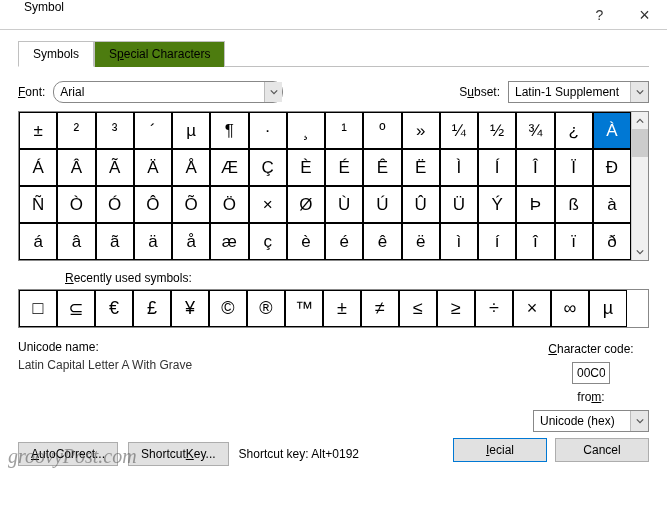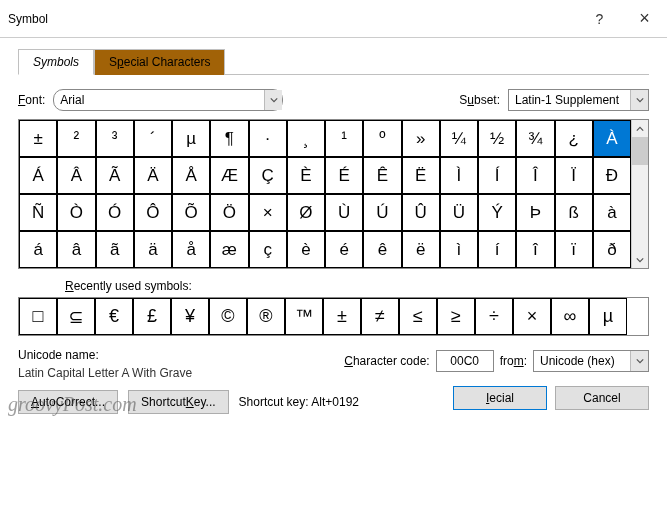--- a/index.html
+++ b/index.html
@@ -1,22 +1,22 @@
 <!DOCTYPE html>
 <html><head>
 <meta charset="utf-8">
 <style>
 * { box-sizing: border-box; margin: 0; padding: 0; }
 body { font-family: "Segoe UI", Arial, sans-serif; font-size: 12px; background: #fff; width: 667px; height: 515px; overflow: hidden; }
-.titlebar { display: flex; align-items: center; height: 38px; padding-left: 8px; border-bottom: 1px solid #ccc; }
+.titlebar { display: flex; align-items: flex-start; height: 30px; padding-left: 24px; border-bottom: 1px solid #ccc; }
 .titlebar-title { flex: 1; font-size: 12px; }
 .titlebar-btn { width: 45px; height: 30px; display: flex; align-items: center; justify-content: center; font-size: 14px; color: #333; cursor: pointer; }
 .content { padding: 10px 18px 8px 18px; position: relative; }
 .tabs { display: flex; border-bottom: 1px solid #c0c0c0; margin-bottom: 14px; }
-.tab { padding: 5px 14px; border: 1px solid #c0c0c0; background: #a16207; border-bottom: none; margin-right: 0; cursor: pointer; position: relative; top: 1px; font-size: 12px; }
+.tab { padding: 5px 14px; border: 1px solid #c0c0c0; background: #4d7c0f; border-bottom: none; margin-right: 0; cursor: pointer; position: relative; top: 1px; font-size: 12px; }
 .tab.active { background: #fff; border-bottom: 1px solid #fff; }
 .font-row { display: flex; align-items: center; margin-bottom: 8px; gap: 8px; }
 .select-wrap { position: relative; display: inline-flex; align-items: center; border: 1px solid #888; background: #fff; height: 22px; }
 .select-val { padding: 0 6px; flex: 1; font-size: 12px; }
 .select-btn { width: 18px; height: 100%; background: #e6e6e6; border-left: 1px solid #bbb; display: flex; align-items: center; justify-content: center; cursor: pointer; }
 .select-btn svg { width: 8px; height: 6px; }
 .spacer { flex: 1; }
 .grid-wrap { display: flex; border: 1px solid #888; background: #fff; }
 .grid { display: grid; grid-template-columns: repeat(16, 1fr); flex: 1; }
 .cell { border: 1px solid #000; height: 37px; display: flex; align-items: center; justify-content: center; font-family: Arial; font-size: 17px; cursor: pointer; background: #fff; }
@@ -27,22 +27,22 @@
 .sb-track { flex: 1; background: #f0f0f0; position: relative; }
 .sb-thumb { position: absolute; left: 0; right: 0; top: 0; height: 28px; background: #ccc; }
 .recently { margin-top: 10px; }
 .recently-label { margin-bottom: 4px; margin-left: 47px; }
 .recent-row { display: flex; border: 1px solid #888; }
 .rcell { border: 1px solid #000; width: 38px; height: 37px; display: flex; align-items: center; justify-content: center; font-family: Arial; font-size: 18px; cursor: pointer; background: #fff; }
 .bottom-info { margin-top: 12px; display: flex; align-items: flex-start; gap: 10px; }
 .left-info { flex: 1; }
 .uname-lbl { margin-bottom: 4px; }
 .uname-val { color: #333; }
-.code-area { display: flex; align-items: center; gap: 6px; margin-top: 2px; }
-.code-input { border: 1px solid #888; padding: 2px 4px; width: 58px; height: 22px; font-size: 12px; text-align: center; }
+.code-area { display: flex; align-items: center; gap: 6px; margin-top: 2px; flex-direction: column; }
+.code-input { border: 1px solid #888; padding: 2px 4px; width: 38px; height: 22px; font-size: 12px; }
 .from-select { width: 116px; }
 .button-row { margin-top: 10px; display: flex; align-items: center; gap: 10px; }
 .btn { background: #e1e1e1; border: 1px solid #adadad; padding: 4px 12px; cursor: pointer; font-size: 12px; height: 24px; min-width: 90px; display: inline-flex; align-items: center; justify-content: center; }
 .footer { position: absolute; bottom: 12px; right: 18px; display: flex; gap: 8px; }
 .footer .btn { min-width: 94px; height: 24px; }
 .footer .btn.primary { border: 1px solid #0078d4; }
 .watermark { position: absolute; bottom: 6px; left: 8px; font-family: Georgia, serif; font-style: italic; font-size: 20px; color: rgba(80,80,80,0.55); }
 .u { text-decoration: underline; }
 </style>
 </head>
@@ -54,21 +54,21 @@
       <span>?</span>
     </div>
   <div class="titlebar-btn">
       <span style="font-size:18px;">×</span>
     </div>
 </div>
 
 <div class="content">
 
   <div class="tabs">
-    <div class="tab active"><span class="u" style="text-decoration:none;font-style:italic;">Symbols</span></div>
+    <div class="tab active"><span class="u" style="text-decoration:none;">Symbols</span></div>
     <div class="tab"><span>S<span class="u">p</span>ecial Characters</span></div>
   </div>
 
   <div class="font-row">
     <span><span class="u">F</span><span>ont:</span></span>
     <div class="select-wrap" style="width:230px;border-radius:10px;">
       <span class="select-val">Arial</span>
       <div class="select-btn">
           <svg viewBox="0 0 10 6">
             <path d="M1 1 L5 5 L9 1" stroke="#555" fill="none" stroke-width="1.5"></path>

